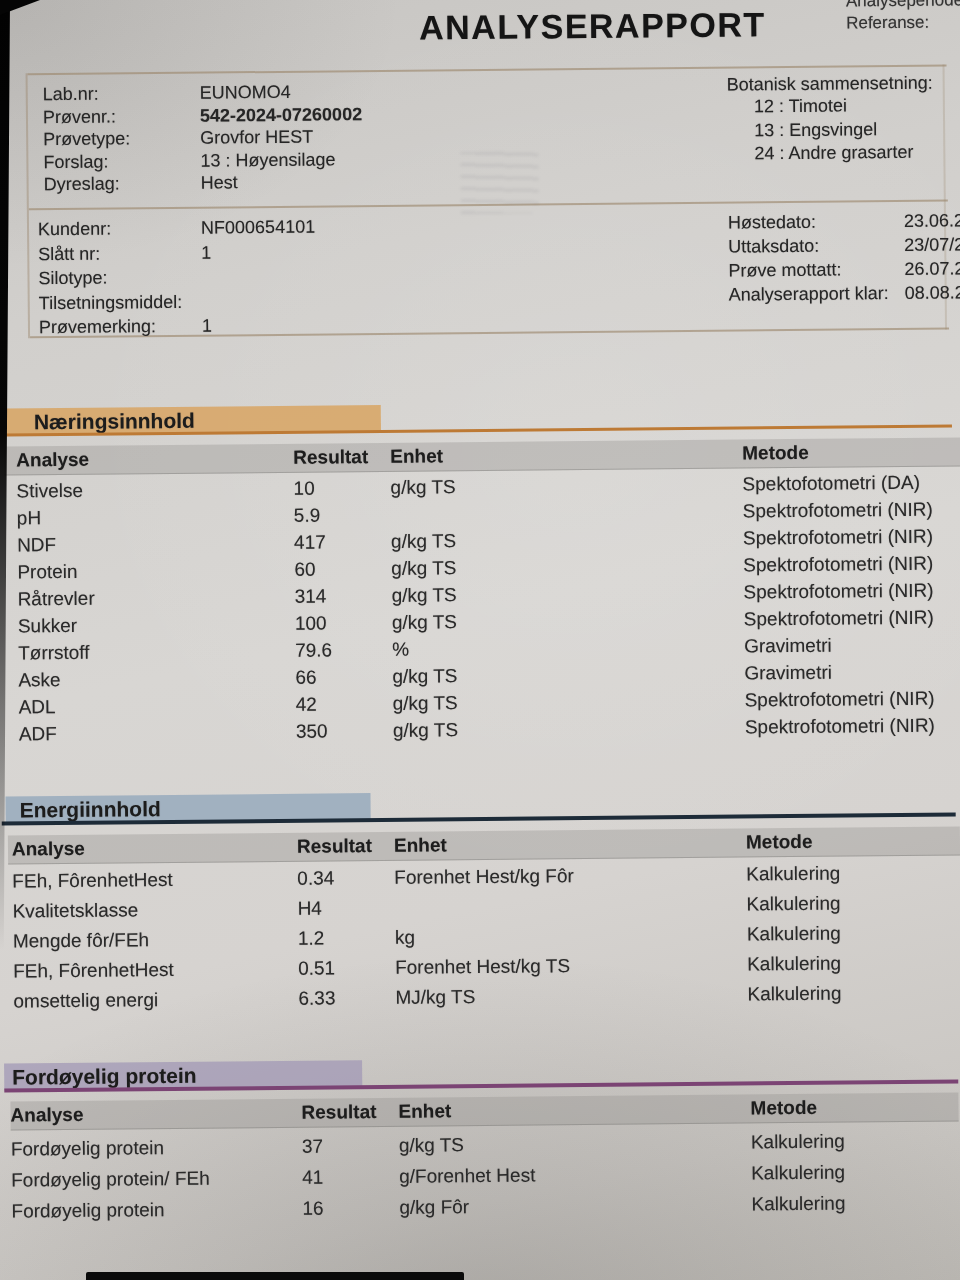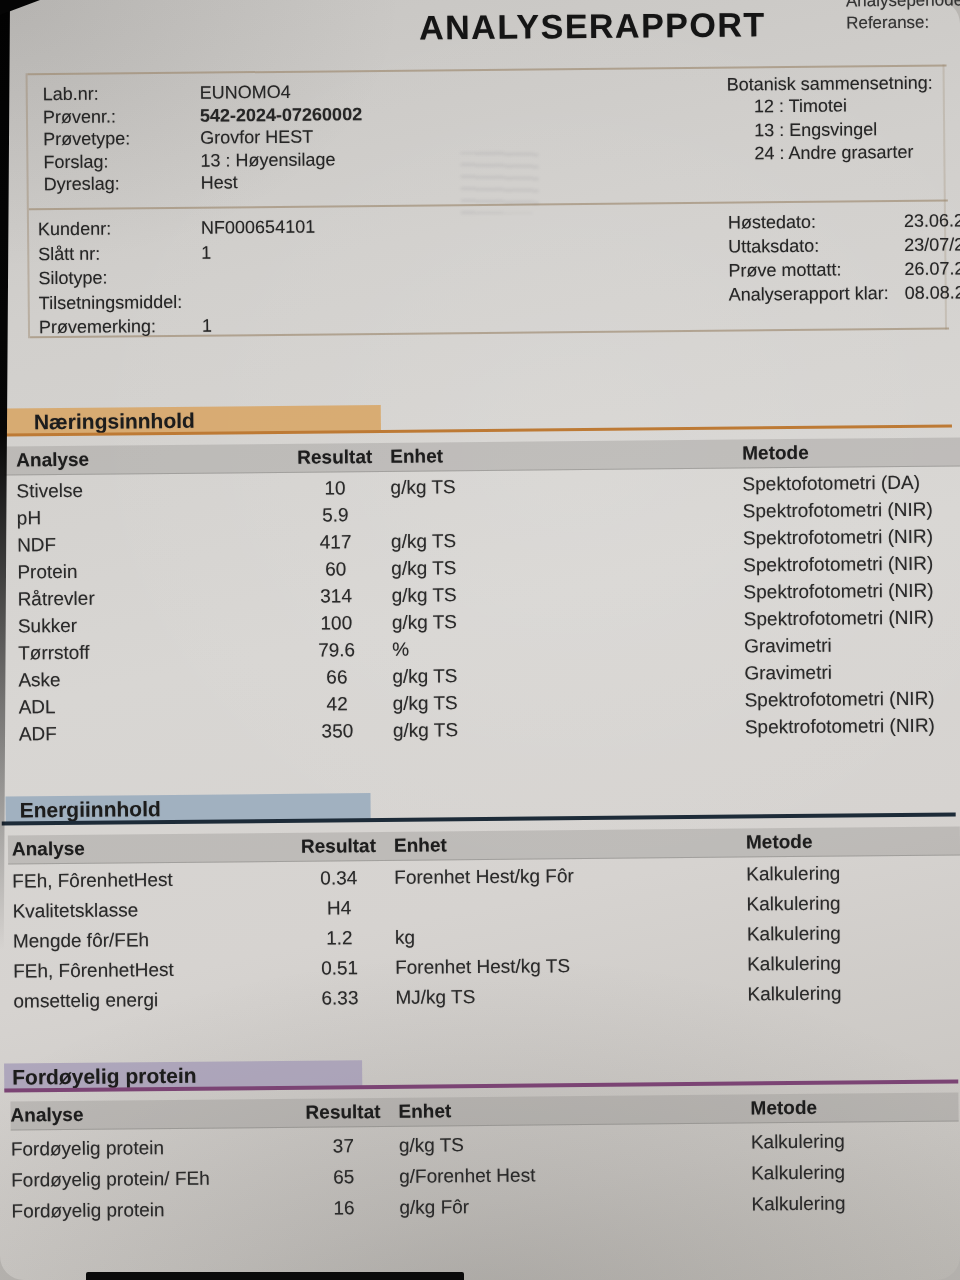--- a/index.html
+++ b/index.html
@@ -5,21 +5,20 @@
   html,body{margin:0;padding:0;}
   body{
     width:960px;height:1280px;overflow:hidden;position:relative;
     background:#b9b6b2;
     font-family:"Liberation Sans", sans-serif;
     -webkit-font-smoothing:antialiased;
   }
   .page{
     position:absolute;inset:0;
     background:linear-gradient(168deg,#c7c5c2 0%,#d1cfcc 22%,#d8d6d3 48%,#d6d3d0 68%,#cac7c3 88%,#bebbb6 100%);
-    border-radius:24px;
   }
   .sheen{
     position:absolute;inset:0;pointer-events:none;
     background:
       radial-gradient(90% 60% at 60% 35%, rgba(255,255,255,0.10), rgba(255,255,255,0) 60%),
       radial-gradient(120% 50% at 50% 102%, rgba(40,38,36,0.16), rgba(40,38,36,0) 55%),
       radial-gradient(60% 30% at 0% 0%, rgba(50,48,46,0.12), rgba(50,48,46,0) 70%);
   }
   .photo{
     position:absolute;inset:0;
@@ -67,21 +66,21 @@
     background:rgba(150,148,144,0.38);
     border-bottom:1px solid rgba(110,108,105,0.35);
     font-weight:700;font-size:19px;color:#1d1d1d;
     display:grid;align-items:center;
   }
   .tbody{position:absolute;left:6px;width:948px;font-size:19px;color:#2a2a2a;}
   .trow{display:grid;align-items:center;}
   .g-naer, .thead.g-naer{grid-template-columns:277px 83px 350px 1fr;padding-left:12px;}
   .g-ener, .thead.g-ener{grid-template-columns:285px 83px 350px 1fr;padding-left:4px;}
   .g-prot, .thead.g-prot{grid-template-columns:291px 83px 350px 1fr;padding-left:0px;}
-  .c2{text-align:center;}
+  .c2{text-align:left;}
   .c3{padding-left:14px;}
   .c4{padding-left:16px;}
   .naer .trow{height:27px;}
   .ener .trow{height:30px;}
   .prot .trow{height:31px;}
   
   .hl-naer{left:8px;top:404px;width:347px;background:rgba(216,160,88,0.78);}
   .ul-naer{left:8px;top:429px;width:946px;background:#bd7a35;}
   .hl-ener{left:4px;top:792px;width:351px;background:rgba(148,168,188,0.80);}
   .ul-ener{left:0px;top:817px;width:954px;height:4px;background:#1d2b38;}
@@ -325,21 +324,21 @@
     </div>
     <div class="tbody prot tb-prot">
       <div class="trow g-prot">
         <span>Fordøyelig protein</span>
         <span class="c2">37</span>
         <span class="c3">g/kg TS</span>
         <span class="c4">Kalkulering</span>
       </div>
       <div class="trow g-prot">
         <span>Fordøyelig protein/ FEh</span>
-        <span class="c2">65</span>
+        <span class="c2">41</span>
         <span class="c3">g/Forenhet Hest</span>
         <span class="c4">Kalkulering</span>
       </div>
       <div class="trow g-prot">
         <span>Fordøyelig protein</span>
         <span class="c2">16</span>
         <span class="c3">g/kg Fôr</span>
         <span class="c4">Kalkulering</span>
       </div>
     </div>

